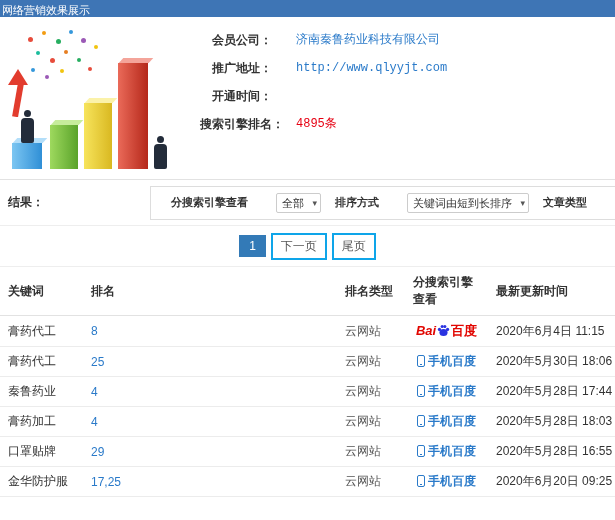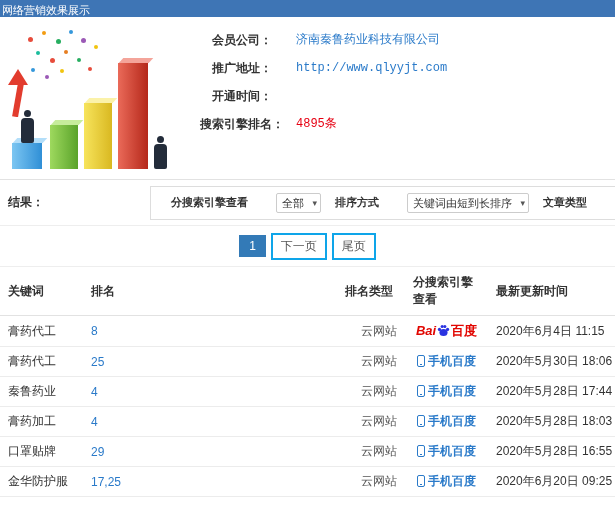--- a/index.html
+++ b/index.html
@@ -66,21 +66,21 @@
     padding:3px 9px; text-decoration:none; font-size:12px;}
   .page-btn{background:#fff; border:2px solid #0ea5e9; color:#555; padding:3px 8px;
     text-decoration:none; font-size:12px; cursor:pointer;}
   
   table{width:615px; border-collapse:collapse; table-layout:fixed;}
   th{text-align:left; font-weight:bold; padding:7px 8px; border-bottom:1px solid #e2e2e2;
     font-size:12px; color:#333;}
   td{padding:6px 8px; border-bottom:1px solid #ececec; font-size:12px; height:27px;
     overflow:hidden; white-space:nowrap;}
   .td-rank a{color:var(--link); text-decoration:none; cursor:pointer;}
-  .td-type{color:#555;text-align:right;}
+  .td-type{color:#555;}
   .td-engine{text-align:center;}
   .bd-logo{white-space:nowrap;}
   .bd-bai,.bd-du{color:var(--baidu-red); font-weight:bold; font-style:italic; font-size:13px;}
   .bd-du{font-style:normal;}
   .paw{width:13px; height:13px; vertical-align:-2px; margin:0 1px;}
   .paw *{fill:var(--baidu-blue);}
   .mb-logo{color:var(--mobile-blue); font-weight:bold;}
   .phone-icon{display:inline-block; width:8px; height:12px; border:1px solid var(--mobile-blue);
     border-radius:2px; vertical-align:-2px; margin-right:3px; position:relative;}
   .phone-icon::after{content:""; position:absolute; bottom:1px; left:2px; width:2px; height:1px;

